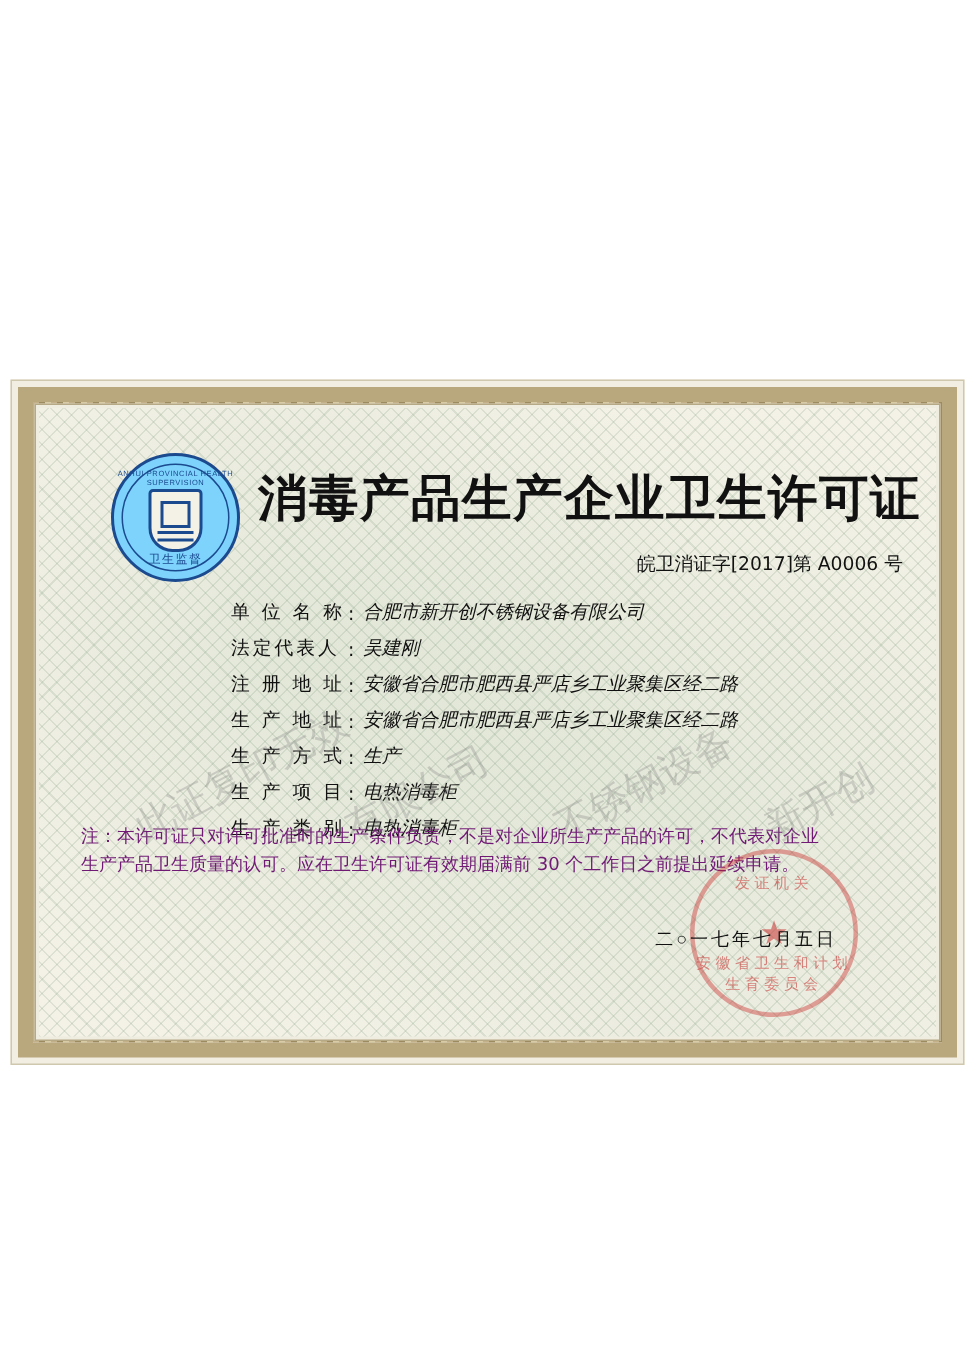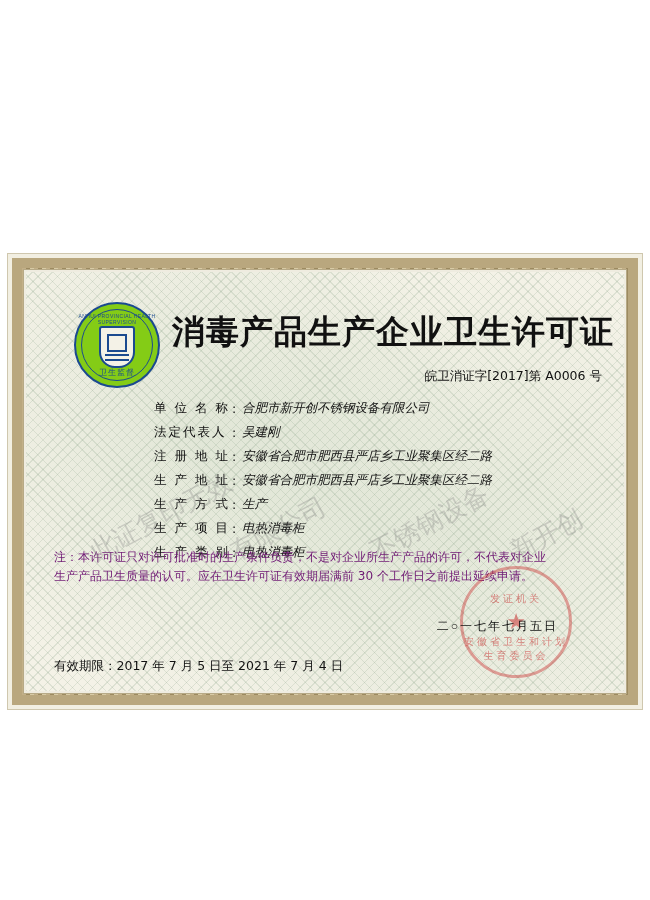--- a/index.html
+++ b/index.html
@@ -89,21 +89,21 @@
 
   
   .emblem {
     position: absolute;
     left: 30px;
     top: 14px;
     width: 86px;
     height: 86px;
     border-radius: 50%;
     border: 2px solid #1b4a8f;
-    background: #84cc16;
+    background: #7dd3fc;
     box-sizing: border-box;
   }
   .emblem .ring2 {
     position: absolute;
     left: 5px; top: 5px; right: 5px; bottom: 5px;
     border-radius: 50%;
     border: 1px solid #1b4a8f;
   }
   .emblem .shield {
     position: absolute;
@@ -252,21 +252,21 @@
   .seal-text {
     position: absolute;
     left: 0;
     width: 100%;
     text-align: center;
     color: rgba(200, 40, 40, 0.72);
     font-size: 10px;
     letter-spacing: 3px;
     font-family: "DejaVu Sans", sans-serif;
   }
-  .seal-text.top { top: 23px; }
+  .seal-text.top { top: 13px; }
   .seal-text.bottom { bottom: 12px; }
 
   .valid {
     position: absolute;
     left: 10px;
     bottom: 4px;
     font-size: 12.5px;
     color: #111111;
     font-family: "DejaVu Sans", sans-serif;
   }
@@ -370,21 +370,20 @@
       </div>
 
       <div class="seal">
         <div class="seal-text top">发证机关</div>
         <div class="seal-star">★</div>
         <div class="seal-text bottom">安徽省卫生和计划生育委员会</div>
       </div>
 
       <div class="issue-date">二○一七年七月五日</div>
 
-      <div class="valid">有效期限：2017 年 7 月 5 日至 2021 年 7 月 4 日</div>
 
       <div class="watermark">
         <div class="wm-line wm1">此证复印无效</div>
         <div class="wm-line wm2">有限公司</div>
         <div class="wm-line wm3">不锈钢设备</div>
         <div class="wm-line wm4">新开创</div>
       </div>
 
     </div>
   </div>

